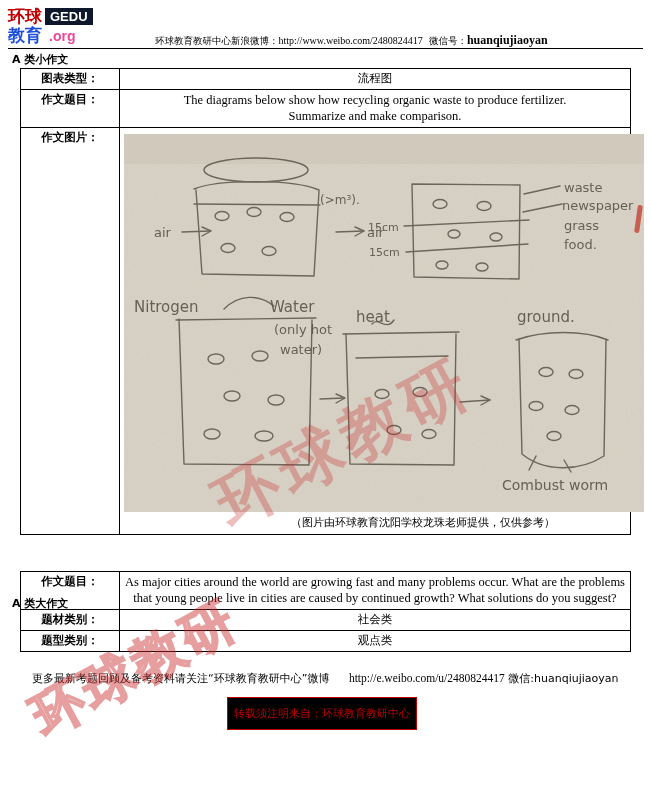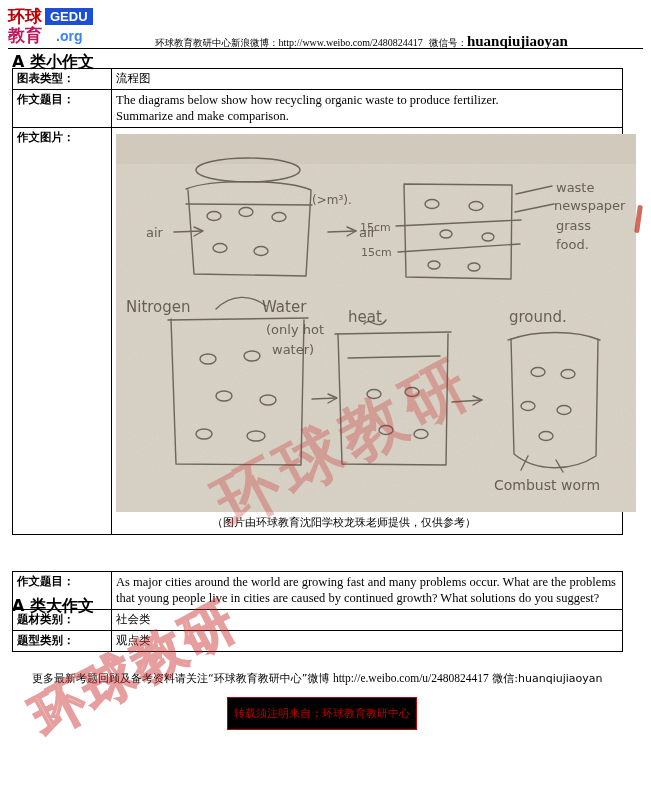--- a/index.html
+++ b/index.html
@@ -37,43 +37,43 @@
   .logo-cn1 {
     font-family: "DejaVu Sans", sans-serif;
     font-weight: bold;
     font-size: 17px;
     color: #c00000;
     letter-spacing: 0px;
     line-height: 19px;
   }
   .logo-gedu {
     margin-left: 3px;
-    background: #1d4ed8;
+    background: #0f172a;
     color: #fff;
     font-family: "Liberation Sans", sans-serif;
     font-weight: bold;
     font-size: 13px;
     padding: 1px 5px 1px 5px;
     line-height: 15px;
   }
   .logo-row2 {
     display: flex;
     align-items: baseline;
     height: 20px;
   }
   .logo-cn2 {
     font-family: "DejaVu Sans", sans-serif;
     font-weight: bold;
     font-size: 17px;
-    color: #be185d;
+    color: #1d4ed8;
     line-height: 19px;
   }
   .logo-org {
-    margin-left: 14px;
-    color: #3b82f6;
+    margin-left: 7px;
+    color: #ec4899;
     font-family: "Liberation Sans", sans-serif;
     font-weight: bold;
     font-size: 14px;
   }
 
   
   .header-text {
     position: absolute;
     left: 155px;
     top: 33px;
@@ -82,50 +82,51 @@
     color: #000;
     white-space: nowrap;
   }
   .header-text .en {
     font-family: "Liberation Serif", serif;
     font-size: 10px;
   }
   .header-text .wx {
     font-family: "Liberation Serif", serif;
     font-weight: bold;
-    font-size: 15px;
+    font-size: 12px;
   }
   .header-rule {
     position: absolute;
     left: 8px;
     top: 48px;
     width: 635px;
     height: 0;
     border-top: 1px solid #000;
   }
 
   
   .section-title {
     position: absolute;
     font-family: "DejaVu Sans", sans-serif;
     font-weight: bold;
-    font-size: 16px;
+    font-size: 11px;
     color: #000;
     left: 12px;
   }
   #sec-small { top: 52px; }
   #sec-big { top: 556px; margin-top: 40px; }
 
   
   table {
     border-collapse: collapse;
     position: absolute;
-    left: 12px;
+    left: 20px;
     width: 611px;
     table-layout: fixed;
+    text-align: center;
   }
   table td {
     border: 1px solid #000;
     vertical-align: top;
     padding: 2px 4px 3px 4px;
     font-size: 11.5px;
   }
   .lbl {
     width: 90px;
     font-family: "DejaVu Sans", sans-serif;
@@ -177,20 +178,21 @@
     position: absolute;
     left: 32px;
     top: 671px;
     font-family: "DejaVu Sans", sans-serif;
     font-size: 11px;
     white-space: nowrap;
   }
   .footer-line .en {
     font-family: "Liberation Serif", serif;
     font-size: 11.5px;
+    margin-left: 16px;
   }
   .footer-line .wx {
     font-family: "DejaVu Sans", sans-serif;
     font-size: 11px;
   }
   .repost {
     position: absolute;
     left: 227px;
     top: 697px;
     background: #000000;

